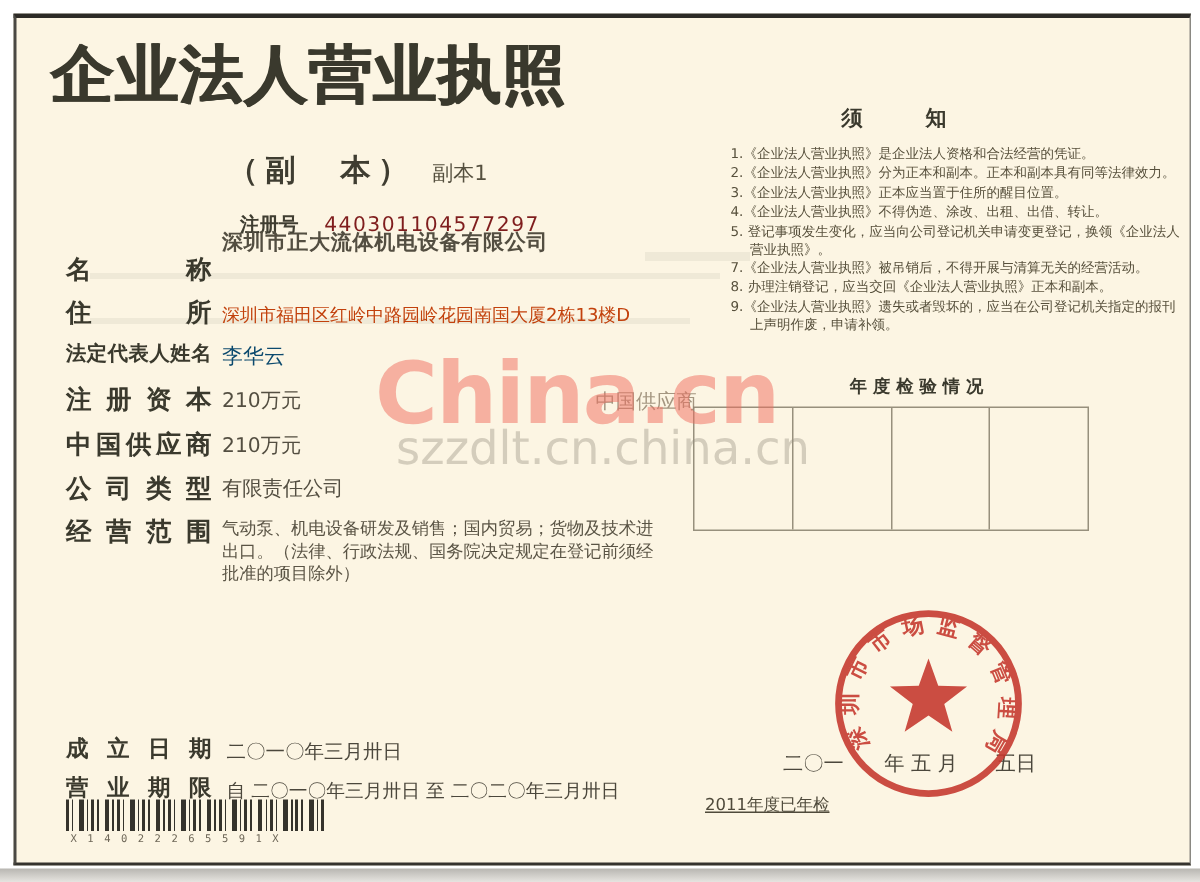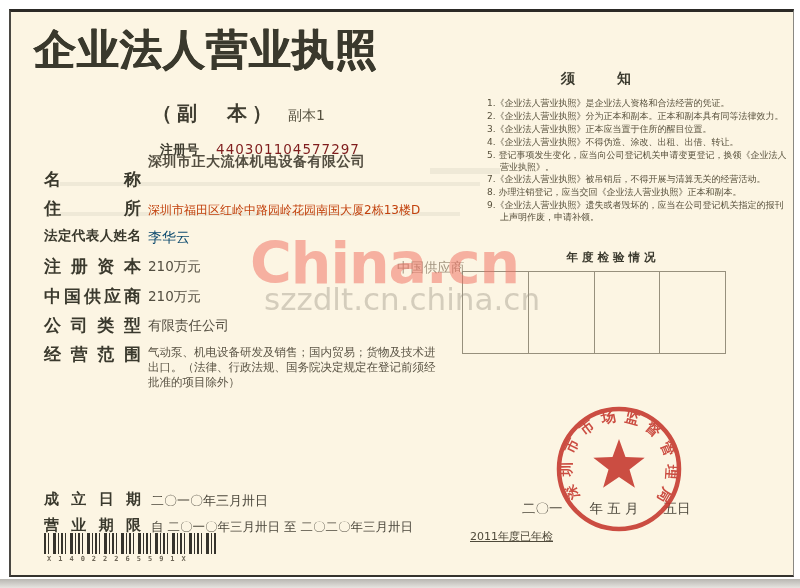--- a/index.html
+++ b/index.html
@@ -61,21 +61,21 @@
     color:#3a392d;text-align:justify;text-align-last:justify;white-space:nowrap;}
   .b-value{position:absolute;left:151px;font-size:13px;color:#4b473c;white-space:nowrap;}
 
   .barcode{
     position:absolute;left:44px;top:533px;width:172px;height:21px;
     background:repeating-linear-gradient(90deg,
       #35332c 0 2px,transparent 2px 4px,#35332c 4px 5px,transparent 5px 9px,
       #35332c 9px 12px,transparent 12px 14px,#35332c 14px 15px,transparent 15px 17px);
   }
   .barcode-digits{position:absolute;left:47px;top:555px;font-size:7px;letter-spacing:7px;
-    color:#6e6758;font-family:"DejaVu Sans Mono","Liberation Mono",monospace;white-space:nowrap;font-weight:bold;}
+    color:#6e6758;font-family:"DejaVu Sans Mono","Liberation Mono",monospace;white-space:nowrap;}
 
   .stamp-date{position:absolute;left:522px;top:500px;font-size:13.5px;color:#4b473c;white-space:nowrap;}
   .stamp-date .gap1{margin-left:27px;text-align:center;}
   .stamp-date .gap2{margin-left:25px;}
   .stamp{position:absolute;left:540px;top:390px;width:158px;height:158px;opacity:.88;}
 
   .wm{position:absolute;pointer-events:none;white-space:nowrap;}
   .wm-supplier{left:397px;top:227px;font-size:13.5px;color:rgba(148,133,112,.85);margin-top:32px;}
   .wm-brand{left:250px;top:230px;font-size:57px;font-weight:800;letter-spacing:-1px;
     color:rgba(240,108,94,.50);}

